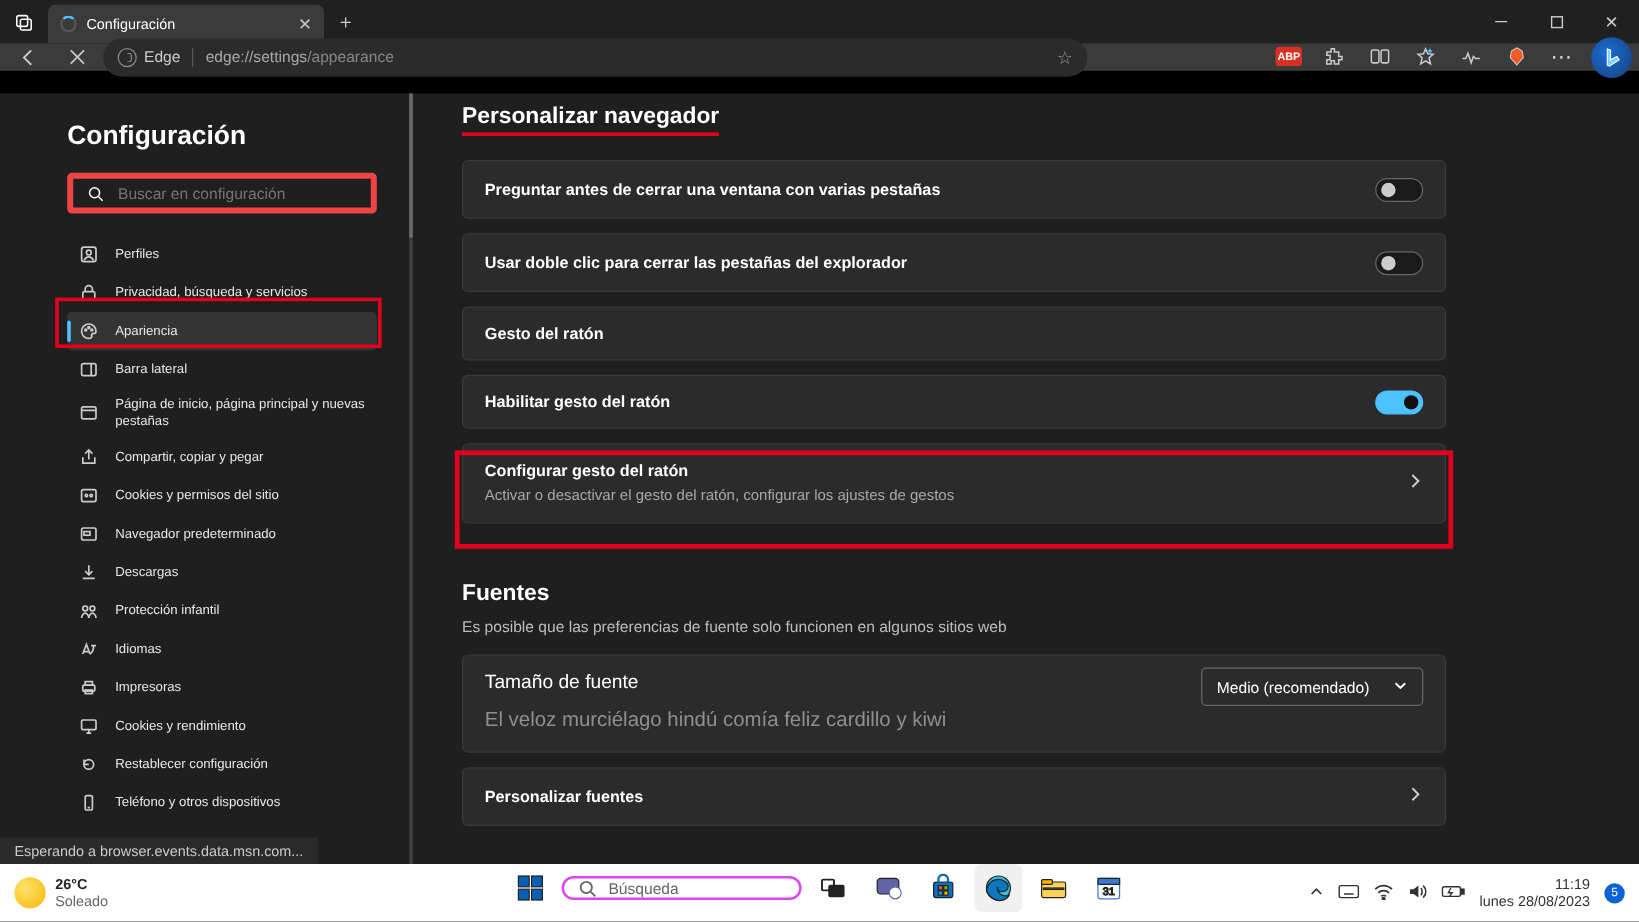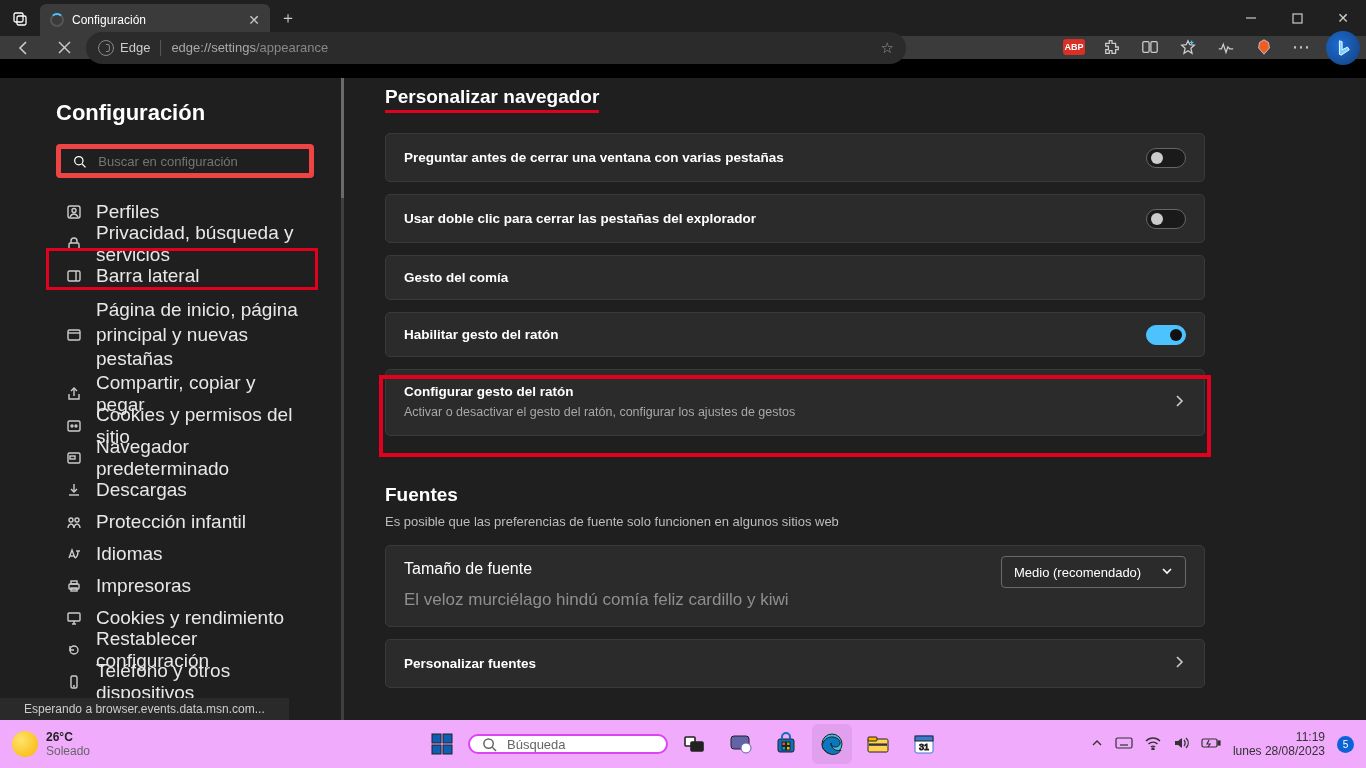--- a/index.html
+++ b/index.html
@@ -32,21 +32,21 @@
 .rt-icons .tb-btn svg{width:18px;height:18px;}
 .abp{background:#d93025;color:#fff;font-size:9px;font-weight:bold;border-radius:3px;width:22px;height:16px;display:flex;align-items:center;justify-content:center;}
 .bing-btn{width:34px;height:34px;border-radius:50%;background:radial-gradient(circle at 40% 40%, #1a6dd6, #163e78);display:flex;align-items:center;justify-content:center;margin-left:4px;}
 
 
 #content{position:absolute;top:78px;bottom:48px;left:0;right:0;display:flex;background:#1f1f1f;}
 #sidebar{width:345px;background:#1f1f1f;padding:22px 0 0 56px;border-right:1px solid #1f1f1f;position:relative;}
 #sidebar h1{font-size:22px;font-weight:600;margin-bottom:18px;}
 .search{display:flex;align-items:center;gap:12px;border:5px solid #ef4444;border-radius:4px;height:34px;padding:0 12px;width:258px;margin-bottom:18px;}
 .search input{background:transparent;border:none;outline:none;color:#ccc;font-size:13px;width:100%;}
-.nav-item{display:flex;align-items:center;gap:14px;height:32px;padding:0 10px;font-size:19px;color:#e8e8e8;width:258px;border-radius:4px;position:relative;}
+.nav-item{display:flex;align-items:center;gap:14px;height:32px;padding:0 10px;font-size:11px;color:#e8e8e8;width:258px;border-radius:4px;position:relative;}
 .nav-item.sel{background:#343434;}
 .nav-item.sel::before{content:"";position:absolute;left:0;top:7px;bottom:7px;width:3px;background:#4cc2ff;border-radius:2px;}
 .nav-item .ico{width:16px;height:16px;display:flex;align-items:center;justify-content:center;flex:0 0 16px;}
 .nav-item .ico svg{width:16px;height:16px;stroke:#ccc;fill:none;stroke-width:1.4;}
 .nav-highlight{position:absolute;border:3px solid #e1001e;pointer-events:none;}
 #scroll-hint{position:absolute;right:0;top:0;bottom:0;width:3px;background:#3f3f3f;}
 #scroll-hint::after{content:"";position:absolute;right:0;top:0;width:3px;height:120px;background:#6a6a6a;}
 
 #main{flex:1;overflow:auto;padding:0 24px 40px 40px;}
 #main .sec-title{font-size:19px;font-weight:600;margin:8px 0 8px;}
@@ -61,26 +61,26 @@
 .toggle.on::after{left:23px;background:#111;}
 .chev{position:absolute;right:18px;top:50%;transform:translateY(-50%);color:#ccc;}
 .sec-sub{font-size:13px;color:#bdbdbd;margin-top:8px;}
 .fontcard{background:#2b2b2b;border:1px solid #3a3a3a;border-radius:5px;padding:14px 18px 16px;margin-top:16px;width:820px;position:relative;}
 .dd{border:1px solid #6a6a6a;border-radius:4px;height:32px;display:flex;align-items:center;padding:0 12px;gap:12px;font-size:13px;min-width:185px;position:absolute;right:18px;top:10px;}
 .dd .chv{margin-left:auto;}
 .sample{color:#8f8f8f;font-size:17px;margin-top:12px;}
 .red-box{position:absolute;border:4px solid #e1001e;pointer-events:none;}
 
 
-#status{position:absolute;left:0;bottom:48px;height:22px;background:#2a2a2a;color:#ccc;font-size:12px;display:flex;align-items:center;padding:0 24px;transform:translateY(-0px);}
+#status{position:absolute;left:0;bottom:48px;height:22px;background:#2a2a2a;color:#ccc;font-size:12px;display:flex;align-items:center;padding:0 12px;transform:translateY(-0px);}
 
 #status{bottom:48px;}
 
 
-#taskbar{position:absolute;bottom:0;left:0;right:0;height:48px;background:#f0abfc;display:flex;align-items:center;padding:0 12px;color:#222;}
+#taskbar{position:absolute;bottom:0;left:0;right:0;height:48px;background:#ffffff;display:flex;padding:0 12px;color:#222;}
 .weather{display:flex;align-items:center;gap:8px;font-size:12px;}
 .weather .sun{width:26px;height:26px;border-radius:50%;background:radial-gradient(circle at 35% 35%, #ffe36e, #f7b500);} 
 .tb-center{position:absolute;left:50%;transform:translateX(-50%);display:flex;align-items:center;gap:6px;}
 .tb-ico{width:40px;height:40px;display:flex;align-items:center;justify-content:center;border-radius:4px;}
 .tb-ico img,.tb-ico svg{width:24px;height:24px;}
 .tb-search{height:20px;width:200px;border:2px solid #d946ef;border-radius:16px;background:#fff;display:flex;align-items:center;padding:0 12px;gap:10px;font-size:13px;color:#666;}
 .tray{margin-left:auto;display:flex;align-items:center;gap:12px;font-size:12px;color:#333;}
 .tray .col{ text-align:right; line-height:1.2;}
 .tray .blue-dot{width:17px;height:17px;border-radius:50%;background:#0b63d6;color:#fff;font-size:10px;display:flex;align-items:center;justify-content:center;}
 svg{stroke:currentColor;}
@@ -203,20 +203,31 @@
     </div>
     <div class="nav-item">
       <span class="ico">
           <svg viewBox="0 0 16 16">
             <rect x="3" y="7" width="10" height="7" rx="1.5"></rect>
             <path d="M5 7V5a3 3 0 016 0v2"></path>
           </svg>
         </span>
       <span>Privacidad, búsqueda y servicios</span>
     </div>
+    <div class="nav-item sel">
+      <span class="ico">
+          <svg viewBox="0 0 16 16">
+            <path d="M8 2a6 6 0 016 6c0 2-1.5 2-2.5 2s-1.5 1-1 2c.5 1-.5 2-2.5 2A6 6 0 018 2z"></path>
+            <circle cx="5.5" cy="7" r=".8" fill="#ccc"></circle>
+            <circle cx="8" cy="5" r=".8" fill="#ccc"></circle>
+            <circle cx="10.5" cy="7" r=".8" fill="#ccc"></circle>
+          </svg>
+        </span>
+      <span>Apariencia</span>
+    </div>
     <div class="nav-item">
       <span class="ico">
           <svg viewBox="0 0 16 16">
             <rect x="2" y="3" width="12" height="10" rx="1.5"></rect>
             <line x1="10" y1="3" x2="10" y2="13"></line>
           </svg>
         </span>
       <span>Barra lateral</span>
     </div>
     <div class="nav-item" style="height:auto;padding:6px 10px">
@@ -339,21 +350,21 @@
       <div class="lbl">Preguntar antes de cerrar una ventana con varias pestañas</div>
       <div class="toggle"></div>
     </div>
 
     <div class="card">
       <div class="lbl">Usar doble clic para cerrar las pestañas del explorador</div>
       <div class="toggle"></div>
     </div>
 
     <div class="card" style="padding:14px 18px">
-      <div class="lbl">Gesto del comía</div>
+      <div class="lbl">Gesto del ratón</div>
     </div>
 
     <div class="card" style="padding:14px 18px">
       <div class="lbl">Habilitar gesto del ratón</div>
       <div class="toggle on"></div>
     </div>
 
     <div style="position:relative;width:832px;">
       <div class="card mouse-cfg">
         <div class="lbl">Configurar gesto del ratón</div>

